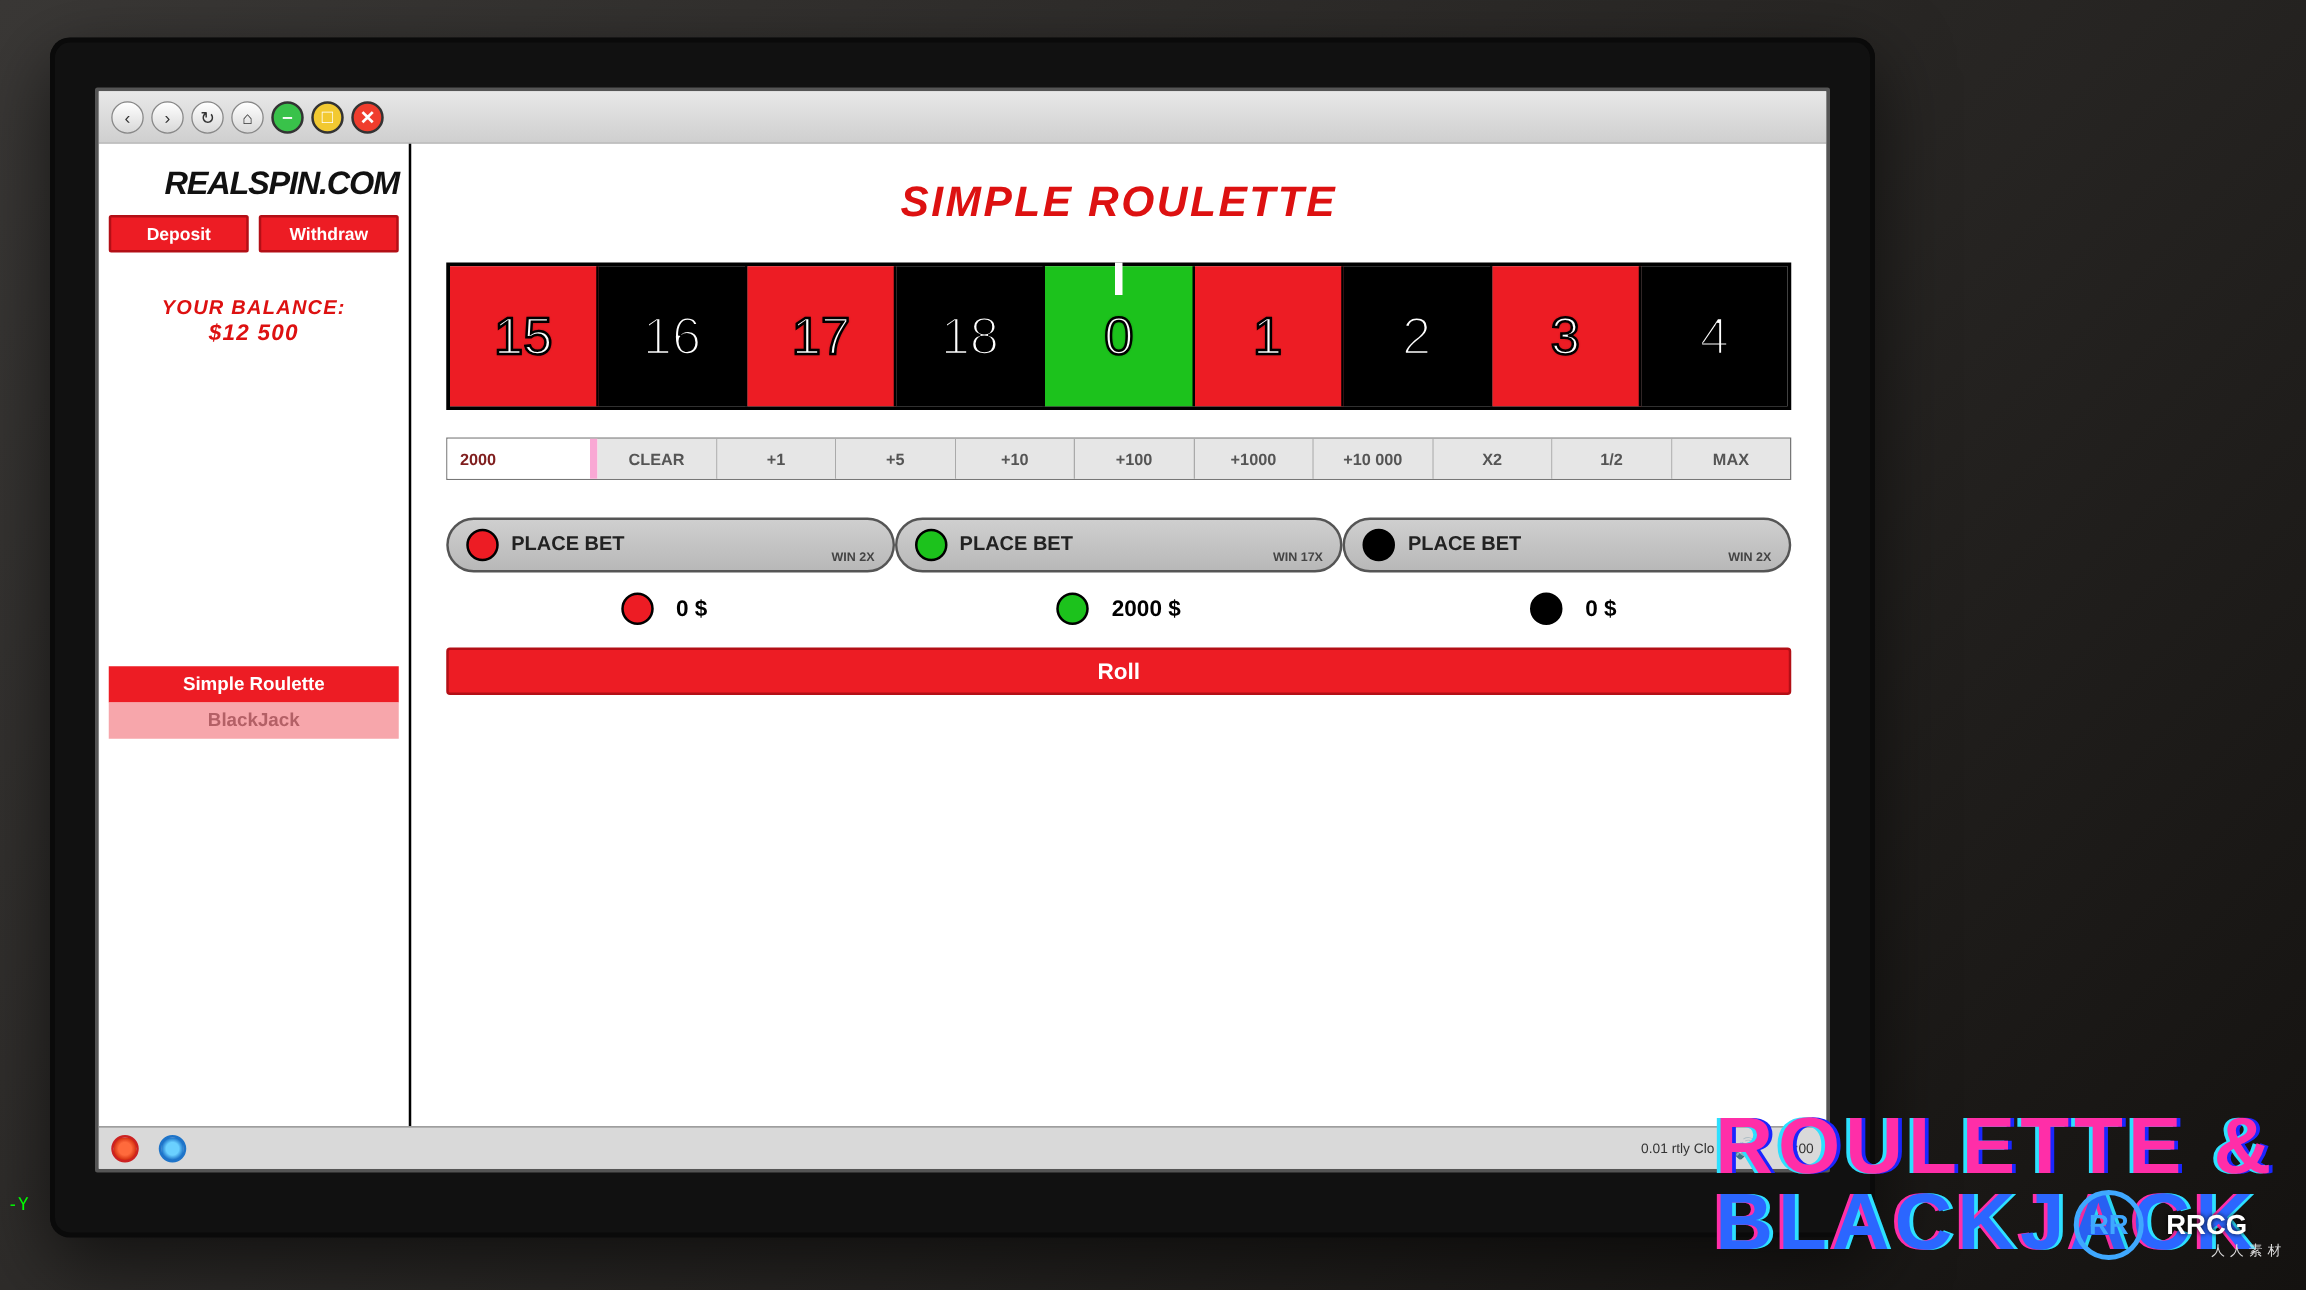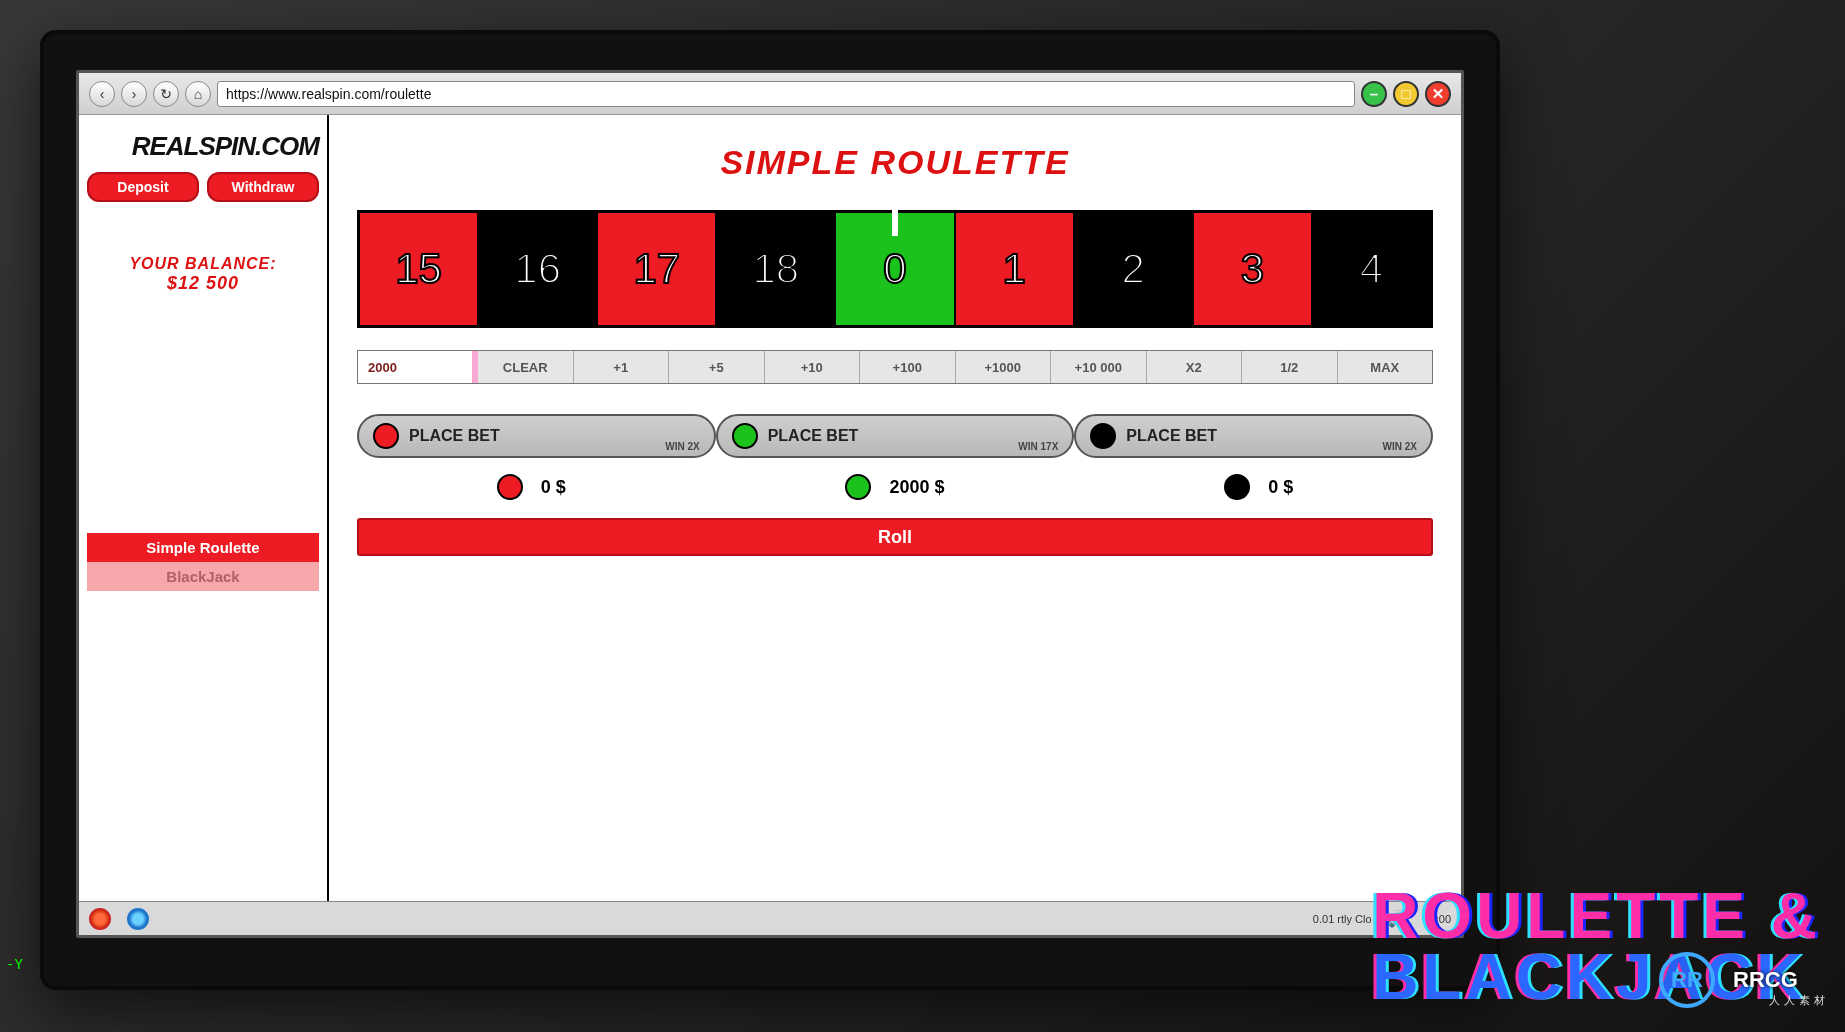--- a/index.html
+++ b/index.html
@@ -27,22 +27,22 @@
   .win-max  { background:#f2c931; }
   .win-close{ background:#f03d2d; }
 
   
   .page-body { flex:1; display:flex; background:#fff; }
   .sidebar { width:250px; border-right:2px solid #000; display:flex; flex-direction:column; padding:10px 8px; }
   .logo { font-family:"Arial Black",Arial; font-size:26px; font-weight:900; font-style:italic;
           letter-spacing:-1px; text-align:right; margin:6px 0 10px; color:#111; }
   .sb-btns { display:flex; gap:8px; margin-bottom:28px; }
   .sb-btn { flex:1; background:#ed1c24; color:#fff; font-weight:bold; border:2px solid #b30f16;
-            border-radius:12px; height:30px; font-size:14px; cursor:pointer; }
-  .balance-block { text-align:center; margin:25px 0 60px; }
+            border-radius:2px; height:30px; font-size:14px; cursor:pointer; }
+  .balance-block { text-align:center; margin:8px 0 60px; }
   .bal-label { font-family:"Arial Black",Arial; color:#d11; font-style:italic; font-weight:900;
                font-size:16px; letter-spacing:1px; }
   .bal-val { font-family:"Arial Black",Arial; color:#d11; font-style:italic; font-weight:900;
              font-size:18px; letter-spacing:1px; }
   .game-nav { margin-top:auto; margin-bottom:300px; }
   .game-tab { display:block; width:100%; text-align:center; padding:6px 0; font-size:15px;
               font-weight:bold; border:none; cursor:pointer; }
   .game-tab.active { background:#ed1c24; color:#fff; }
   .game-tab.inactive { background:#f7a6ab; color:#b36066; }
 
@@ -116,21 +116,20 @@
 <div class="desk-bg"></div>
 
 <div class="monitor">
   <div class="screen">
 
     <div class="b-chrome">
       <div class="nav-btn">‹</div>
       <div class="nav-btn">›</div>
       <div class="nav-btn">↻</div>
       <div class="nav-btn">⌂</div>
-      <div class="url-bar">https://www.realspin.com/roulette</div>
       <div class="win-btn win-min">–</div>
       <div class="win-btn win-max">□</div>
       <div class="win-btn win-close">✕</div>
     </div>
 
     <div class="page-body">
 
       <div class="sidebar">
         <div class="logo">REALSPIN.COM</div>
         <div class="sb-btns">

